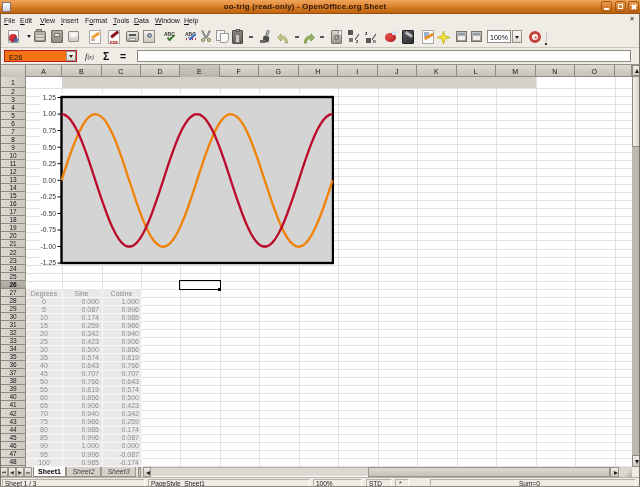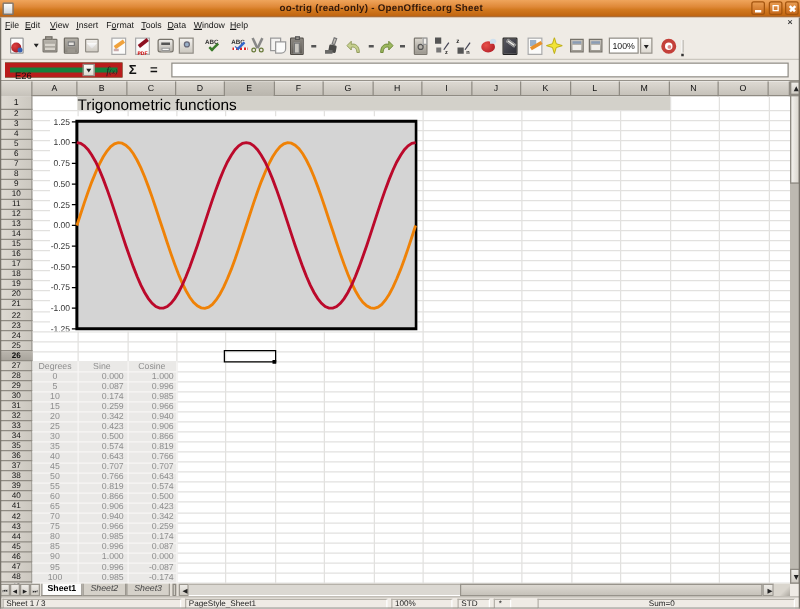--- a/index.html
+++ b/index.html
@@ -148,21 +148,21 @@
       <div class="ab" style="left:1.5px;top:5px;width:0;height:0;border-left:2.5px solid transparent;border-right:2.5px solid transparent;border-top:3.5px solid #222"></div>
     </div>
 <div class="ab" style="left:529px;top:4px;width:12px;height:12px;">
       <div class="ab" style="left:0;top:0;width:12px;height:12px;border:3px solid #c4403a;background:#fff;border-radius:50%"></div>
       <div class="ab" style="left:4.5px;top:4.5px;width:3px;height:3px;background:#d88;border-radius:50%"></div>
     </div>
 <div class="ab" style="left:545px;top:5px;width:2px;height:10px;background:linear-gradient(90deg,#fff,#b5b1a9)"></div>
 <div class="ab" style="left:545px;top:16px;width:2px;height:2px;background:#333"></div>
 </div>
 <div class="ab" style="left:0;top:48px;width:640px;height:17px;background:#efebe5;border-bottom:1px solid #96928a">
- <div class="ab" style="left:4px;top:2px;width:94px;height:12px;background:#15803d;border:4px solid #b91c1c">
+ <div class="ab" style="left:4px;top:2px;width:73px;height:12px;background:#f97316;border:1px solid #b91c1c">
       <span class="ab" style="left:4px;top:1.5px;font-size:7.5px;color:#111">E26</span>
     </div>
  <div class="ab" style="left:66px;top:3px;width:10px;height:10px;background:linear-gradient(#fbfaf7,#dedad2);border:1px solid #97938b">
       <div class="ab" style="left:1.5px;top:3px;width:0;height:0;border-left:2.5px solid transparent;border-right:2.5px solid transparent;border-top:3.5px solid #222"></div>
     </div>
  <span class="ab" style="left:85px;top:3px;font-size:8.5px;font-style:italic;color:#222;font-family:'Liberation Serif',serif">f<span style="font-size:6px">(x)</span></span>
  <span class="ab" style="left:103px;top:2px;font-size:10.5px;font-weight:bold;color:#111">Σ</span>
  <span class="ab" style="left:120px;top:2px;font-size:10.5px;font-weight:bold;color:#111">=</span>
  <div class="ab" style="left:137px;top:2px;width:494px;height:12px;background:#fff;border:1px solid #8f8b83"></div>
 </div>
@@ -299,21 +299,20 @@
 <div class="ab" style="left:0;top:340.55px;width:606px;height:1px;background:#e2e1df"></div>
 <div class="ab" style="left:0;top:348.60px;width:606px;height:1px;background:#e2e1df"></div>
 <div class="ab" style="left:0;top:356.65px;width:606px;height:1px;background:#e2e1df"></div>
 <div class="ab" style="left:0;top:364.70px;width:606px;height:1px;background:#e2e1df"></div>
 <div class="ab" style="left:0;top:372.75px;width:606px;height:1px;background:#e2e1df"></div>
 <div class="ab" style="left:0;top:380.80px;width:606px;height:1px;background:#e2e1df"></div>
 <div class="ab" style="left:0;top:388.85px;width:606px;height:1px;background:#e2e1df"></div>
 
 </div>
 <div class="ab" style="left:62px;top:12px;width:473.5px;height:10.50px;background:#d3d1ca"></div>
-<div class="ab" style="left:62px;top:11.6px;font-size:12.3px;color:#000">Trigonometric functions</div>
 <div class="ab" style="left:26px;top:224.05px;width:115px;height:177.95px;background:#eae9e7">
 <div class="ab" style="left:36.00px;top:0;width:1px;height:100%;background:#f7f6f5"></div>
 <div class="ab" style="left:75.50px;top:0;width:1px;height:100%;background:#f7f6f5"></div>
 <div class="ab" style="left:115.00px;top:0;width:1px;height:100%;background:#f7f6f5"></div>
 <div class="ab" style="left:0;top:8.05px;width:115px;height:1px;background:#f7f6f5"></div>
 <div class="ab" style="left:0;top:16.10px;width:115px;height:1px;background:#f7f6f5"></div>
 <div class="ab" style="left:0;top:24.15px;width:115px;height:1px;background:#f7f6f5"></div>
 <div class="ab" style="left:0;top:32.20px;width:115px;height:1px;background:#f7f6f5"></div>
 <div class="ab" style="left:0;top:40.25px;width:115px;height:1px;background:#f7f6f5"></div>
 <div class="ab" style="left:0;top:48.30px;width:115px;height:1px;background:#f7f6f5"></div>

